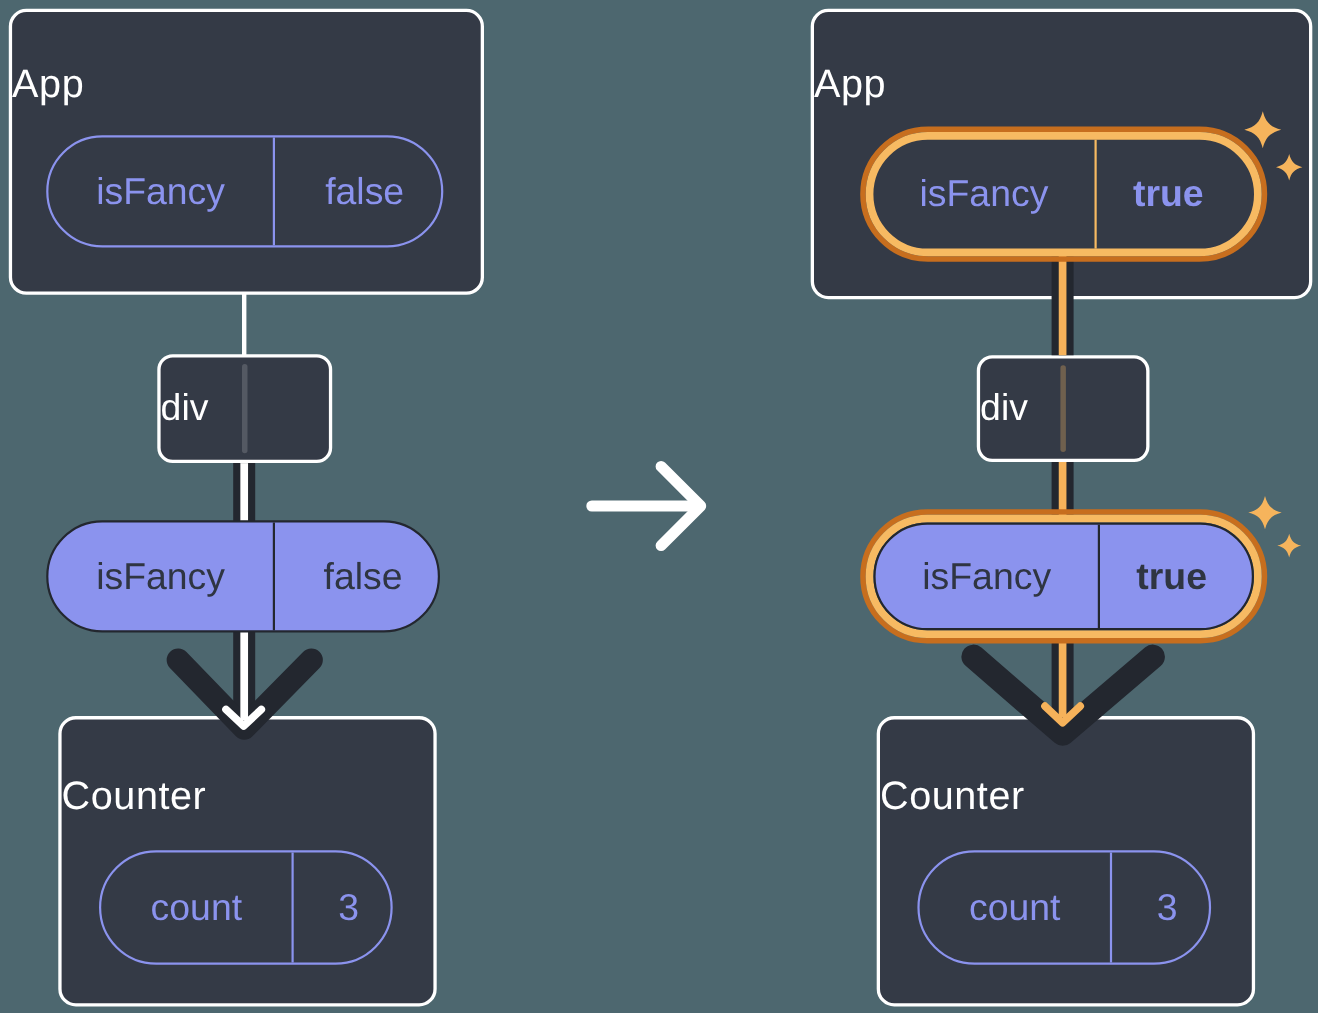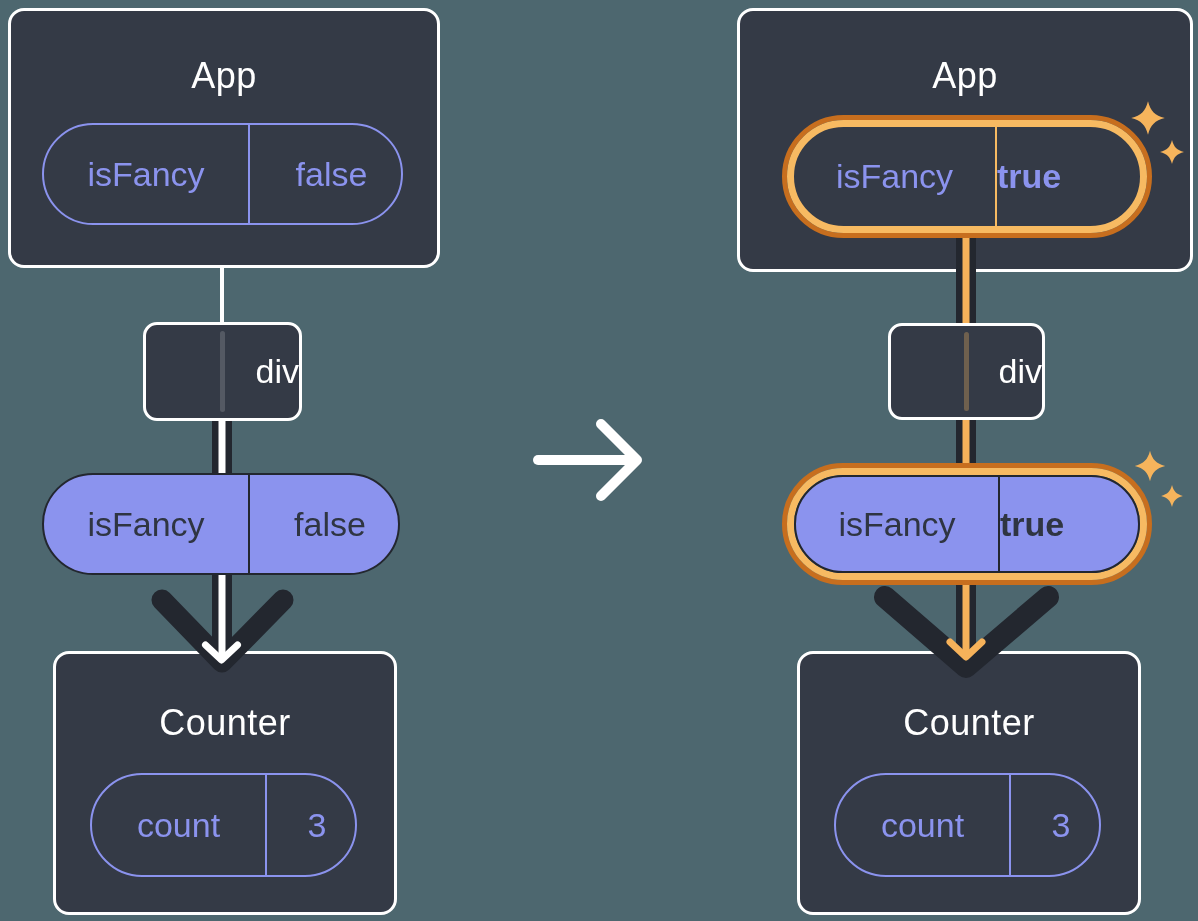--- a/index.html
+++ b/index.html
@@ -8,42 +8,42 @@
     --oline:#F6B25A; --sparkle:#F6B45C; --white:#FFFFFF;
   }
   *{margin:0;padding:0;box-sizing:border-box;}
   html,body{width:1198px;height:921px;}
   body{background:var(--bg);font-family:"Liberation Sans",sans-serif;overflow:hidden;}
   .stage{position:relative;width:1198px;height:921px;background:var(--bg);}
 
   
   .cbox{position:absolute;background:var(--box);border:3px solid var(--boxborder);
         border-radius:16px;z-index:1;}
-  .cbox .title{width:100%;text-align:center;color:var(--white);font-size:36px;
+  .cbox .title{width:100%;text-align:left;color:var(--white);font-size:36px;
         font-weight:500;letter-spacing:.5px;}
   .divbox{position:absolute;background:var(--box);border:3px solid var(--boxborder);
-        border-radius:14px;z-index:1;display:flex;align-items:center;justify-content:flex-end;}
+        border-radius:14px;z-index:1;display:flex;align-items:center;justify-content:flex-start;}
   .divbox .dlabel{color:var(--white);font-size:34px;font-weight:500;position:relative;z-index:2;}
   .thread{position:absolute;top:6px;bottom:6px;left:50%;width:5px;margin-left:-2.5px;
         border-radius:3px;z-index:1;}
   .thread.white{background:rgba(255,255,255,0.16);}
   .thread.orange{background:rgba(247,186,98,0.30);}
 
   
   svg.flow{position:absolute;inset:0;z-index:2;pointer-events:none;}
 
   
   .pill{position:absolute;display:flex;align-items:stretch;border-radius:999px;z-index:3;}
   .pill .cell{display:flex;align-items:center;justify-content:center;font-size:34px;height:100%;}
   .pill .cell.grow{flex:1 1 auto;padding-left:12px;}
   .outline-purple{border:2.5px solid var(--purple);color:var(--purple);}
   .outline-purple .cell + .cell{border-left:2.5px solid var(--purple);}
   .fill-purple{background:var(--purple);border:2.5px solid var(--dark);color:var(--darktext);}
   .fill-purple .cell + .cell{border-left:2.5px solid var(--dark);}
-  .bold{font-weight:700;}
+  .bold{font-weight:700;padding-left:33px;}
 
   
   .ring{position:absolute;border:5px solid var(--odark);border-radius:999px;z-index:3;}
   .ring-in{width:100%;height:100%;border:7px solid var(--olight);border-radius:999px;}
   .ring-content{width:100%;height:100%;display:flex;align-items:stretch;
         border-radius:999px;color:var(--purple);}
   .ring-content .cell{display:flex;align-items:center;justify-content:center;font-size:34px;}
   .ring-content.hollow .cell + .cell{border-left:2.5px solid var(--olight);}
   .ring-content.filled{background:var(--purple);border:2.5px solid var(--dark);color:var(--darktext);}
   .ring-content.filled .cell + .cell{border-left:2.5px solid var(--dark);}

